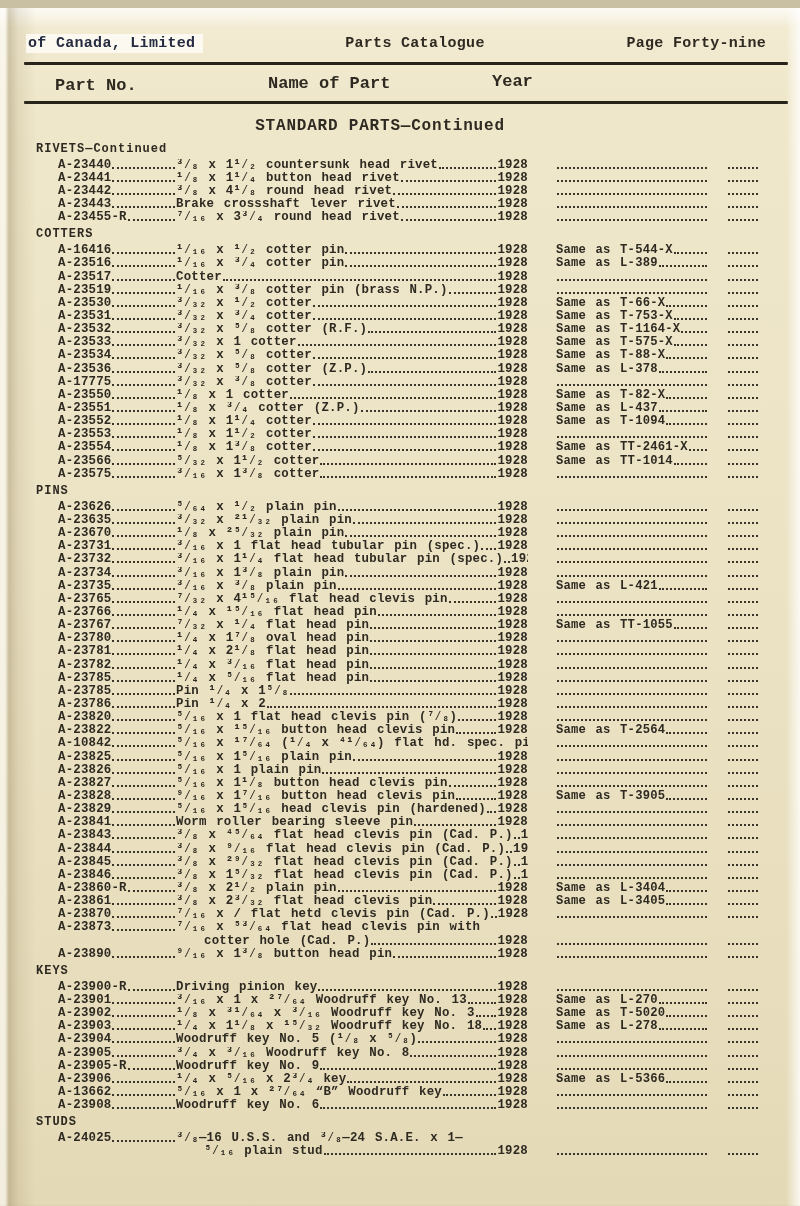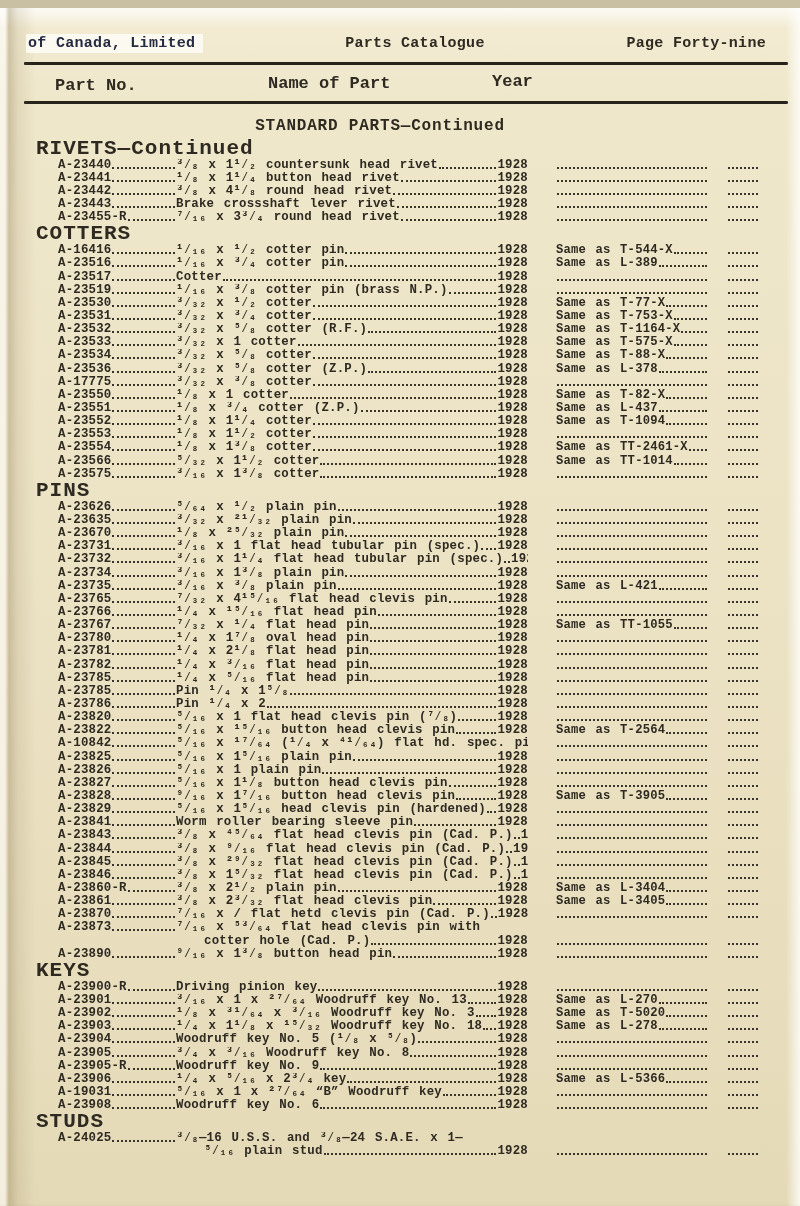--- a/index.html
+++ b/index.html
@@ -32,21 +32,21 @@
   .rule1{margin-top:9px;}
   .rule2{height:2.5px;}
 
   .colheads{position:relative;height:36px;font-weight:bold;font-size:17px;}
   .ch-part{position:absolute;left:55px;top:11px;}
   .ch-name{position:absolute;left:268px;top:9px;}
   .ch-year{position:absolute;left:492px;top:7px;}
 
   .title{font-size:16px;font-weight:bold;text-align:center;margin:13px 40px 4px 0;letter-spacing:.8px;}
 
-  .sec-heading{font-size:21px;font-weight:bold;margin:6px 0 3px 36px;letter-spacing:1px;line-height:19px;}
+  .sec-heading{font-size:12px;font-weight:bold;margin:6px 0 3px 36px;letter-spacing:1px;line-height:19px;}
 
   .row{display:flex;align-items:flex-end;padding-left:58px;height:13.15px;line-height:13px;
     font-size:12.4px;font-weight:bold;white-space:nowrap;}
   .pcell{flex:0 0 118px;display:flex;align-items:flex-end;overflow:hidden;}
   .mid{flex:0 0 352px;display:flex;align-items:flex-end;overflow:hidden;}
   .gap{flex:0 0 28px;}
   .same{flex:0 0 152px;display:flex;align-items:flex-end;overflow:hidden;font-size:12.2px;}
   .endgap{flex:0 0 20px;}
   .enddots{flex:0 0 30px;border-bottom:2px dotted #3a352a;margin-bottom:3px;}
   .lead{flex:1 1 auto;min-width:6px;border-bottom:2px dotted #3a352a;margin:0 1px 3px 1px;}
@@ -233,21 +233,21 @@
             <span class="part">A-23530</span>
             <span class="lead"></span>
           </div>
           <div class="mid">
             <span class="desc">³⁄₃₂ x ¹⁄₂ cotter</span>
             <span class="lead"></span>
             <span class="year">1928</span>
           </div>
           <span class="gap"></span>
           <div class="same">
-            <span class="same-text">Same as T-77-X</span>
+            <span class="same-text">Same as T-66-X</span>
             <span class="lead"></span>
           </div>
           <span class="endgap"></span>
           <span class="enddots"></span>
         </div><div class="row">
           <div class="pcell">
             <span class="part">A-23531</span>
             <span class="lead"></span>
           </div>
           <div class="mid">
@@ -1148,21 +1148,21 @@
           </div>
           <span class="gap"></span>
           <div class="same">
             <span class="same-text">Same as L-5366</span>
             <span class="lead"></span>
           </div>
           <span class="endgap"></span>
           <span class="enddots"></span>
         </div><div class="row">
           <div class="pcell">
-            <span class="part">A-19031</span>
+            <span class="part">A-13662</span>
             <span class="lead"></span>
           </div>
           <div class="mid">
             <span class="desc">⁵⁄₁₆ x 1 x ²⁷⁄₆₄ “B” Woodruff key</span>
             <span class="lead"></span>
             <span class="year">1928</span>
           </div>
           <span class="gap"></span>
           <div class="same">
             <span class="lead"></span>

